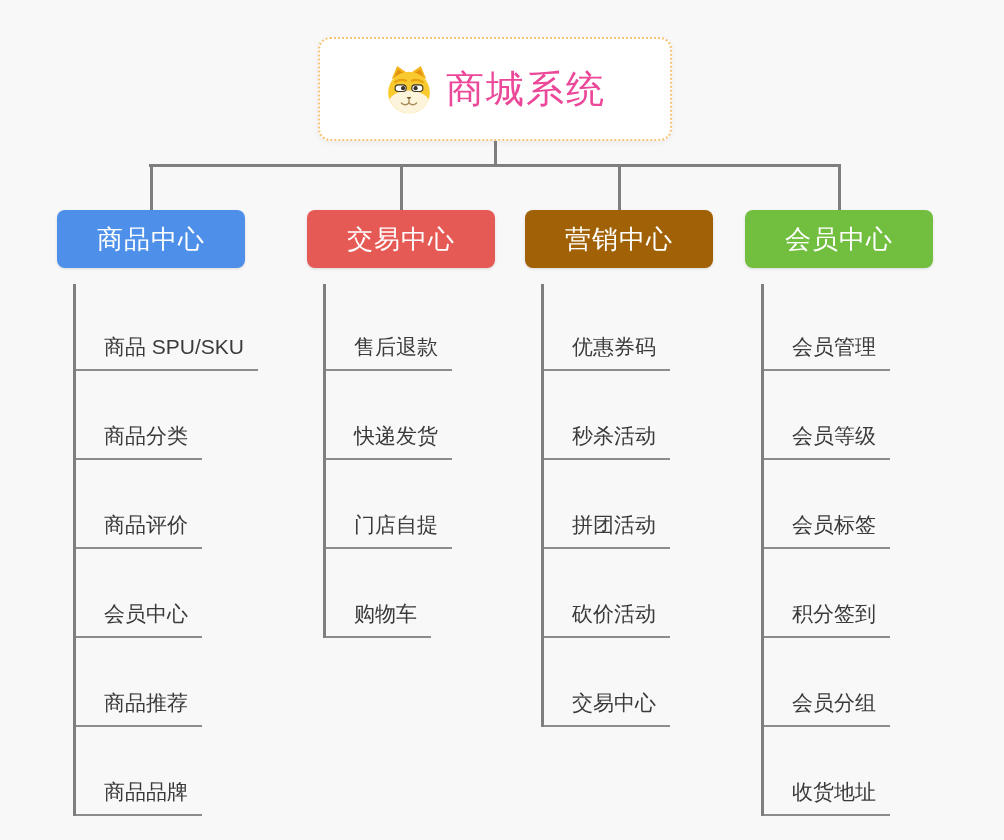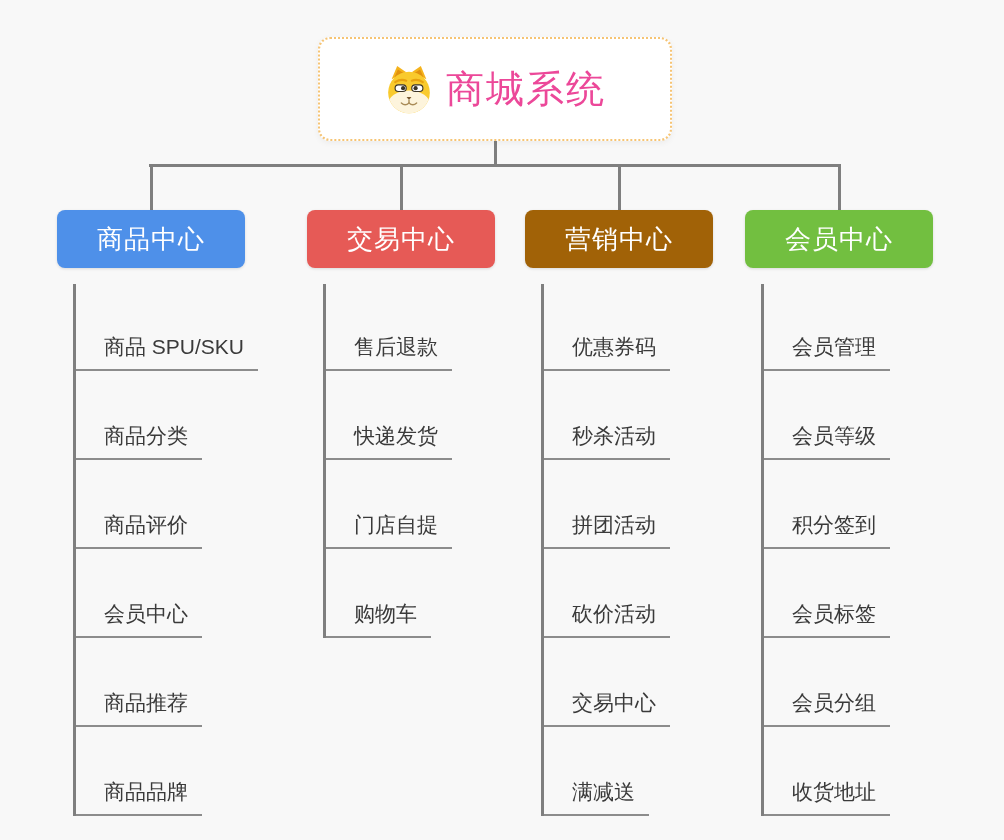--- a/index.html
+++ b/index.html
@@ -174,42 +174,39 @@
           </div>
           <div class="item-row">
             <div class="item">拼团活动</div>
           </div>
           <div class="item-row">
             <div class="item">砍价活动</div>
           </div>
           <div class="item-row">
             <div class="item">交易中心</div>
           </div>
-          <div class="item-row">
-            <div class="item">满减送</div>
-          </div>
         </div>
   </div>
 
   <div class="branch" style="left: 745px;">
     <div class="branch-header" style="background: rgb(114, 191, 64);">会员中心</div>
     <div class="branch-items">
           <div class="item-row">
             <div class="item">会员管理</div>
           </div>
           <div class="item-row">
             <div class="item">会员等级</div>
           </div>
           <div class="item-row">
+            <div class="item">会员标签</div>
+          </div>
+          <div class="item-row">
             <div class="item">积分签到</div>
           </div>
           <div class="item-row">
-            <div class="item">会员标签</div>
-          </div>
-          <div class="item-row">
             <div class="item">会员分组</div>
           </div>
           <div class="item-row">
             <div class="item">收货地址</div>
           </div>
         </div>
   </div>
 </div>
 
 </div>

